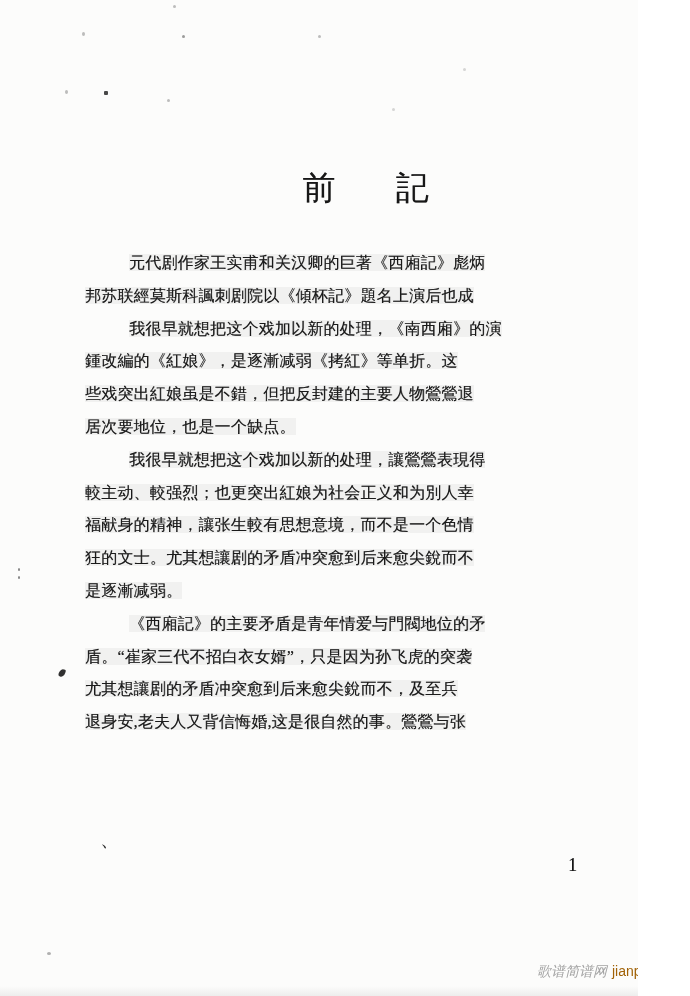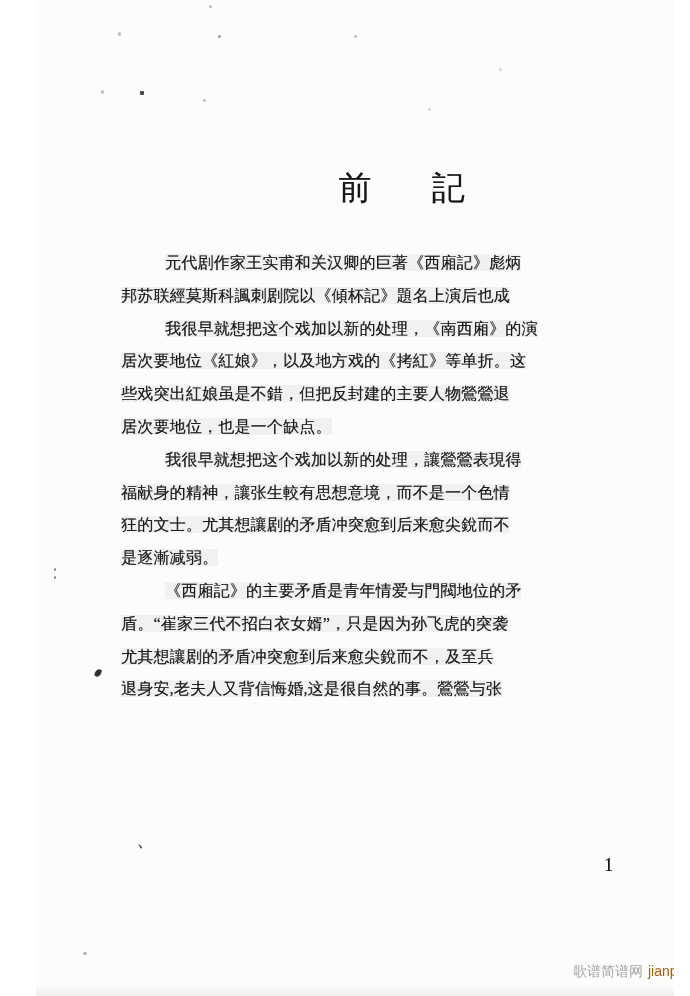--- a/index.html
+++ b/index.html
@@ -8,21 +8,20 @@
     background: #ffffff;
   }
   .page {
     position: relative;
     width: 638px;
     height: 996px;
     background: #fcfcfb;
     overflow: hidden;
     font-family: "Liberation Serif", "DejaVu Serif", serif;
     color: #1a1a1a;
-    margin-left: 36px;
   }
   
   .page::after {
     content: "";
     position: absolute;
     left: 0; right: 0; bottom: 0;
     height: 10px;
     background: linear-gradient(to bottom, rgba(0,0,0,0), rgba(0,0,0,0.06));
     pointer-events: none;
   }
@@ -114,39 +113,40 @@
 <body>
 
 <div class="page">
 
   <h1 class="title">前 記</h1>
 
   <div class="text-block">
       <div class="line indent"><span class="ink">元代剧作家王实甫和关汉卿的巨著《西廂記》彪炳</span></div>
       <div class="line"><span class="ink">邦苏联經莫斯科諷刺剧院以《傾杯記》題名上演后也成</span></div>
       <div class="line indent"><span class="ink">我很早就想把这个戏加以新的处理，《南西廂》的演</span></div>
-      <div class="line"><span class="ink">居次要地位《紅娘》，以及地方戏的《拷紅》等单折。这</span></div>
+      <div class="line"><span class="ink">鍾改編的《紅娘》，是逐漸减弱《拷紅》等单折。这</span></div>
       <div class="line"><span class="ink">些戏突出紅娘虽是不錯，但把反封建的主要人物鶯鶯退</span></div>
       <div class="line"><span class="ink">居次要地位，也是一个缺点。</span></div>
       <div class="line indent"><span class="ink">我很早就想把这个戏加以新的处理，讓鶯鶯表現得</span></div>
+      <div class="line"><span class="ink">較主动、較强烈；也更突出紅娘为社会正义和为別人幸</span></div>
       <div class="line"><span class="ink">福献身的精神，讓张生較有思想意境，而不是一个色情</span></div>
       <div class="line"><span class="ink">狂的文士。尤其想讓剧的矛盾冲突愈到后来愈尖銳而不</span></div>
       <div class="line"><span class="ink">是逐漸减弱。</span></div>
       <div class="line indent"><span class="ink">《西廂記》的主要矛盾是青年情爱与門閥地位的矛</span></div>
       <div class="line"><span class="ink">盾。“崔家三代不招白衣女婿”，只是因为孙飞虎的突袭</span></div>
       <div class="line"><span class="ink">尤其想讓剧的矛盾冲突愈到后来愈尖銳而不，及至兵</span></div>
       <div class="line"><span class="ink">退身安,老夫人又背信悔婚,这是很自然的事。鶯鶯与张</span></div>
     </div>
 
   <div class="stray-mark">、</div>
 
   <div class="page-number">1</div>
 
   <div class="watermark">
-    <span class="wm-name" style="color: rgb(163, 163, 163);">歌谱简谱网</span><span class="wm-domain" style="color: #a16207;">jianpu.cn</span>
+    <span class="wm-name" style="color: rgb(163, 163, 163); font-style: italic;">歌谱简谱网</span><span class="wm-domain" style="color: #a16207;">jianpu.cn</span>
   </div>
 
   <div class="speck s1"></div>
   <div class="speck s2"></div>
   <div class="speck s3"></div>
   <div class="speck s4"></div>
   <div class="speck s5"></div>
   <div class="speck s6"></div>
   <div class="speck s7"></div>
   <div class="speck s8"></div>

